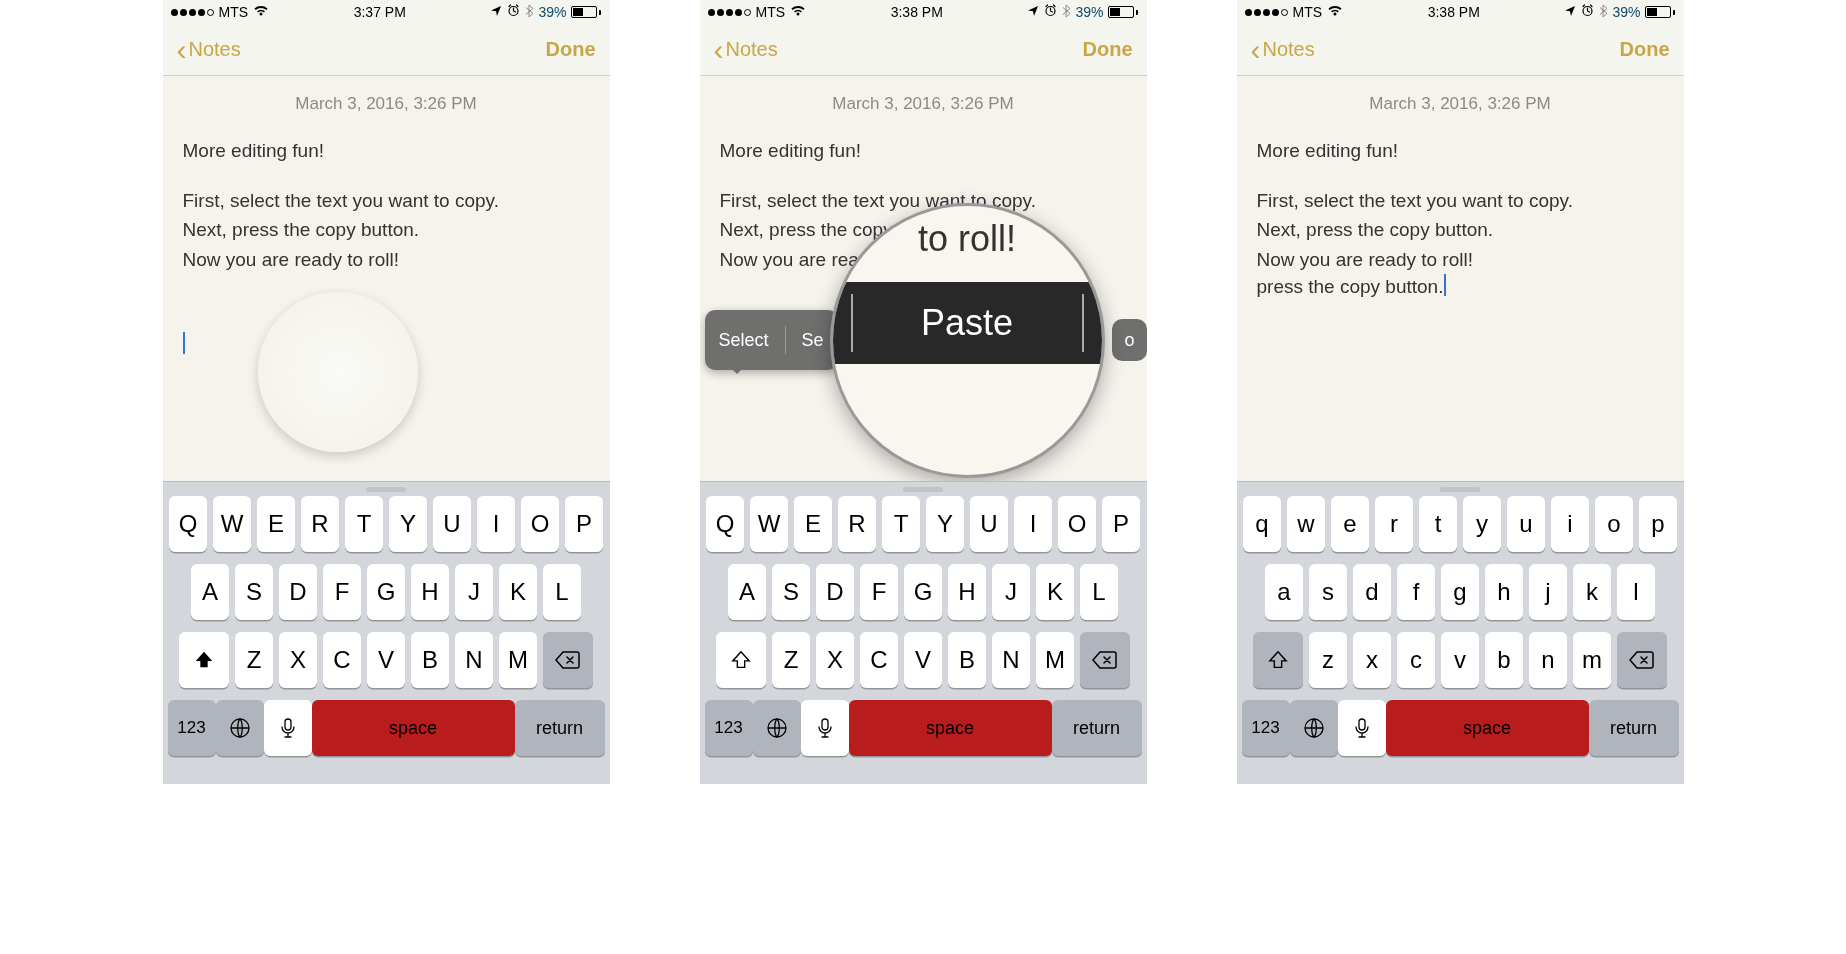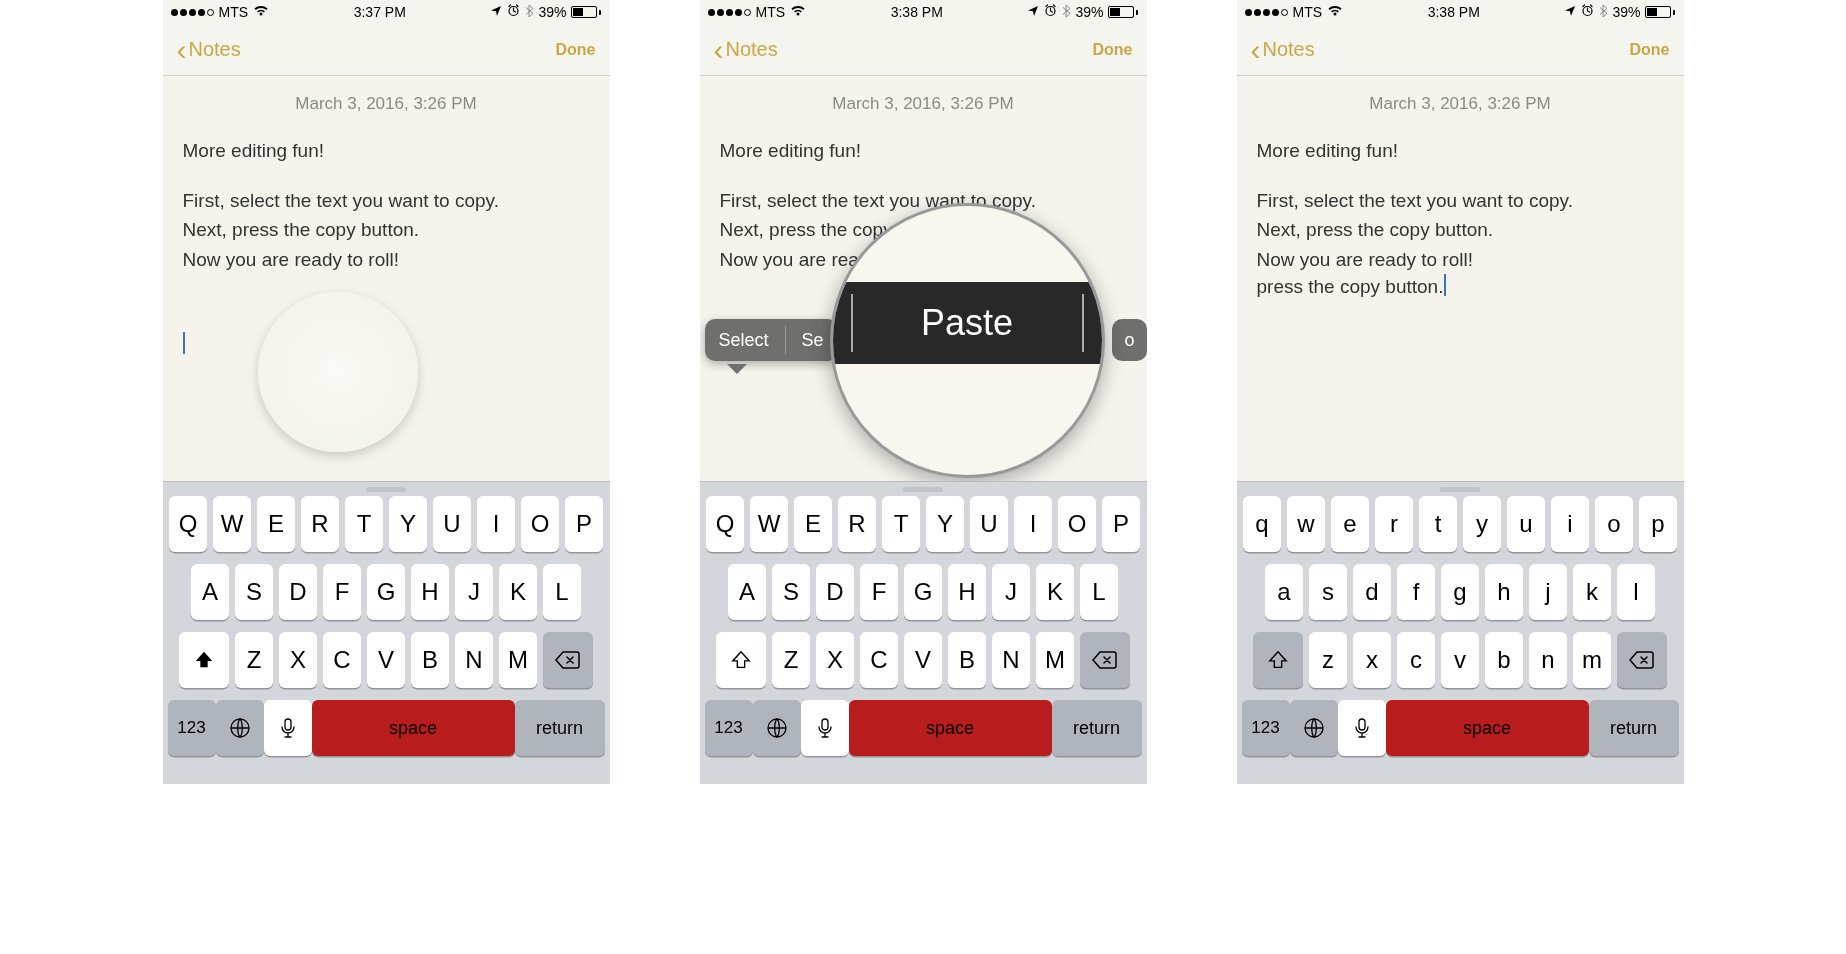--- a/index.html
+++ b/index.html
@@ -1,48 +1,48 @@
 <!DOCTYPE html>
 <html><head>
 <meta charset="utf-8">
 <style>
 *{box-sizing:border-box;margin:0;padding:0;}
 body{font-family:-apple-system,Helvetica,Arial,sans-serif;background:#fff;display:flex;gap:90px;justify-content:center;padding:0;}
 .phone{width:447px;height:784px;background:#ededed;position:relative;overflow:hidden;display:flex;flex-direction:column;}
 .status-bar{height:24px;display:flex;align-items:center;justify-content:space-between;padding:0 8px;font-size:14px;font-weight:500;background:#f5f5f0;color:#000;}
 .status-left,.status-right{display:flex;align-items:center;gap:5px;}
 .status-center{font-weight:400;}
-.status-right{color:#000000;text-align:right;}
+.status-right{color:#0c4a6e;text-align:right;}
 .status-right .dim{color:#888;}
 .signal-dots{display:flex;gap:2px;align-items:center;}
 .dot{width:7px;height:7px;border-radius:50%;background:#000;}
 .dot.empty{background:transparent;border:1px solid #000;}
 .nav-bar{height:52px;display:flex;align-items:center;justify-content:space-between;padding:0 14px;background:#f5f5f0;border-bottom:1px solid #d0d0c8;}
 .back-btn{display:flex;align-items:center;color:#c9a646;font-size:20px;cursor:pointer;}
 .chevron-left{font-size:30px;margin-right:2px;line-height:1;}
-.done-btn{color:#c9a646;font-size:16px;font-weight:600;cursor:pointer;}
+.done-btn{color:#c9a646;font-size:20px;font-weight:600;cursor:pointer;}
 .note-area{flex:1;background:#f5f3ec;padding:18px 20px;position:relative;overflow:hidden;}
 .date{text-align:center;color:#8a8a88;font-size:17px;margin-bottom:26px;}
 .note-title{font-size:19px;color:#333;margin-bottom:24px;}
 .note-body{font-size:19px;color:#333;line-height:1.55;}
 .cursor-line{margin-top:58px;}
 .cursor{display:inline-block;width:2px;height:22px;background:#3377cc;vertical-align:middle;}
 .pasted{font-size:19px;color:#333;}
 .pasted .cursor{vertical-align:-3px;margin-left:1px;}
 .touch-circle{position:absolute;width:160px;height:160px;border-radius:50%;background:radial-gradient(circle,#fafaf6 0%,#f5f3ec 70%,#e8e6df 100%);box-shadow:0 4px 12px rgba(0,0,0,0.18);left:95px;top:216px;}
 .magnifier{position:absolute;width:275px;height:275px;border-radius:50%;border:3px solid #999;background:#f8f6ee;box-shadow:0 6px 20px rgba(0,0,0,0.3);left:130px;top:127px;overflow:hidden;z-index:10;}
 .mag-inner{position:relative;width:100%;height:100%;}
 .mag-text{font-size:36px;color:#333;position:absolute;top:12px;width:100%;text-align:center;}
 .paste-pop{position:absolute;top:76px;left:-2px;right:-2px;background:#282828;height:82px;display:flex;align-items:center;justify-content:center;}
 .paste-pop::before,.paste-pop::after{content:'';position:absolute;width:2px;background:#aaa;top:12px;bottom:12px;}
 .paste-pop::before{left:20px;}
 .paste-pop::after{right:20px;}
 .paste-label{color:#fff;font-size:36px;}
 .ctx-menu{position:absolute;top:240px;left:5px;right:0;height:48px;display:flex;align-items:center;z-index:5;}
-.ctx-bar{background:#6f6f6e;border-radius:10px;display:flex;align-items:center;height:42px;padding:0 14px;color:#fff;font-size:18px;gap:16px;box-shadow:0 3px 10px rgba(0,0,0,0.3);white-space:nowrap;}
+.ctx-bar{background:#6f6f6e;border-radius:10px;display:flex;align-items:center;height:60px;padding:0 14px;color:#fff;font-size:18px;gap:16px;box-shadow:0 3px 10px rgba(0,0,0,0.3);white-space:nowrap;}
 .ctx-bar .sep{width:1px;height:28px;background:#999;}
 .ctx-tail{position:absolute;bottom:-10px;left:22px;width:0;height:0;border-left:10px solid transparent;border-right:10px solid transparent;border-top:10px solid #6f6f6e;}
 .ctx-bar2{margin-left:auto;background:#6f6f6e;border-radius:10px;padding:0 12px;height:42px;color:#fff;font-size:18px;display:flex;align-items:center;}
 .keyboard{height:303px;background:#d3d6db;display:flex;flex-direction:column;border-top:1px solid #bbb;}
 .kb-handle{height:14px;display:flex;justify-content:center;align-items:center;}
 .kb-handle-bar{width:40px;height:5px;background:#c0c3c8;border-radius:3px;}
 .kb-row{display:flex;justify-content:center;gap:6px;padding:0 5px;margin-bottom:12px;}
 .key{background:#fff;border-radius:6px;box-shadow:0 1.5px 0 rgba(0,0,0,0.3);height:56px;display:flex;align-items:center;justify-content:center;font-size:24px;color:#000;cursor:pointer;}
 .key.letter{width:38px;}
 .key.shift,.key.backspace{width:50px;background:#b0b5bd;}
@@ -257,20 +257,21 @@
       <div class="ctx-bar">
         <span>Select</span>
         <span class="sep"></span>
         <span>Se</span>
         <div class="ctx-tail"></div>
       </div>
       <div class="ctx-bar2">o</div>
     </div>
     <div class="magnifier">
       <div class="mag-inner">
+        <div class="mag-text">to roll!</div>
         <div class="paste-pop">
           <span class="paste-label">Paste</span>
         </div>
       </div>
     </div>
   </div>
   <div class="keyboard shift-active">
     <div class="kb-handle">
         <div class="kb-handle-bar"></div>
       </div>

